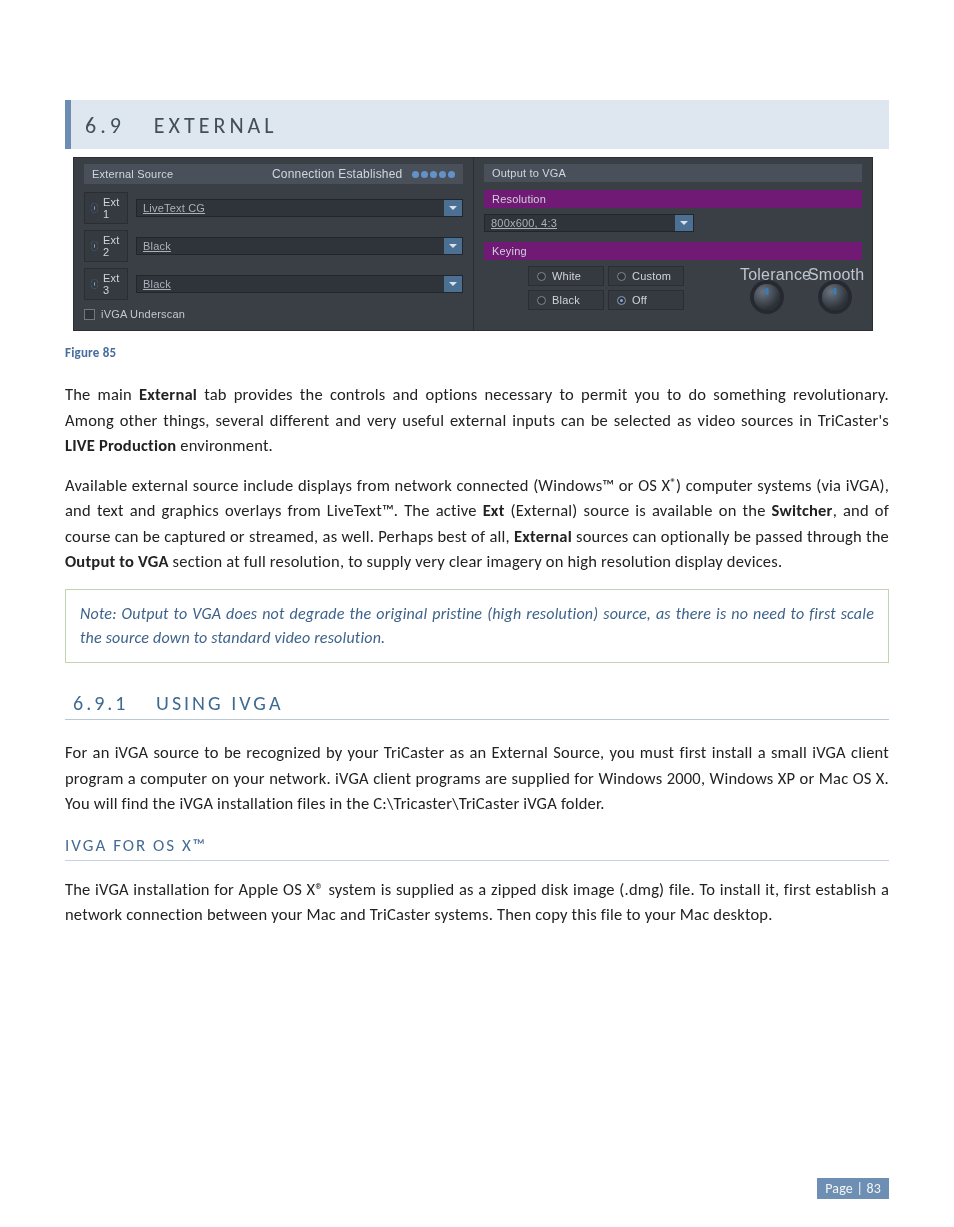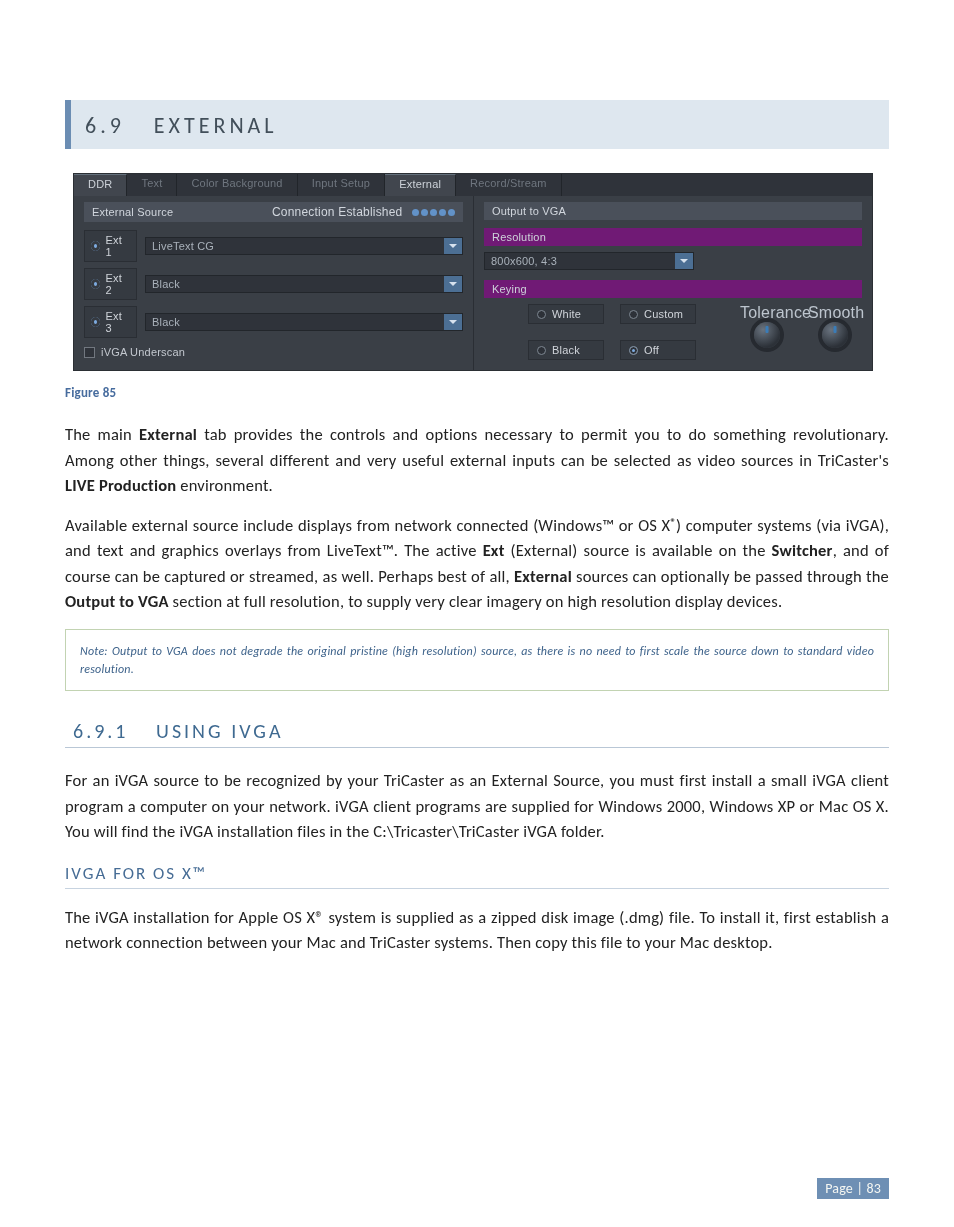--- a/index.html
+++ b/index.html
@@ -19,21 +19,21 @@
     height: 100%;
   }
   .heading-bar {
     border-left: 6px solid #6b8db3;
     background: #dee7ef;
     padding: 12px 14px 10px 14px;
     color: #424f5a;
     font-size: 22px;
     letter-spacing: 4px;
     font-weight: 500;
-    margin-bottom: 24px;
+    margin-bottom: 8px;
   }
   .heading-bar .num { margin-right: 20px; }
   .sub-heading-bar {
     border-bottom: 1px solid #b9c7d6;
     color: #3f6a91;
     font-size: 20px;
     letter-spacing: 3px;
     font-weight: 500;
     padding: 6px 4px 4px 8px;
     margin-top: 22px;
@@ -52,21 +52,21 @@
     text-align: justify;
     margin: 14px 0;
     color: #222;
   }
   p.body b { font-weight: 700; }
   .note-box {
     border: 1px solid #c2d3b2;
     padding: 12px 14px;
     font-style: italic;
     color: #3d628a;
-    font-size: 12px;
+    font-size: 16px;
     line-height: 1.5;
     text-align: justify;
     margin: 12px 0 6px 0;
   }
   .section-title {
     border-bottom: 1px solid #c7d3e0;
     color: #466c95;
     font-size: 17px;
     letter-spacing: 2px;
     padding: 4px 0;
@@ -115,33 +115,34 @@
     padding: 3px 8px;
     font-size: 11px;
     margin-bottom: 8px;
     display: flex; align-items: center; gap: 10px;
   }
   .pane-head .right { margin-left: auto; font-size: 12px; }
   .dots { display:inline-flex; gap:2px; margin-left:6px; }
   .dot { width:7px; height:7px; border-radius:50%; background:#6292c8; }
   .row { display:flex; align-items:center; gap:8px; margin:6px 0; }
   .radio-box {
-    background:#353a41; padding:3px 6px; width:53px;
+    background:#353a41; padding:3px 6px; width:44px;
     display:flex; align-items:center; gap:5px; color:#d0d4da; font-size:11px;
     border:1px solid #2a2e34;
   }
   .radio-dot {
     width:10px;height:10px;border-radius:50%;
     background:#7dabe0; box-shadow:inset 0 0 0 3px #353a41;
   }
   .dd {
     flex:1; background:#2f333a; color:#a9b1ba;
     border:1px solid #22262b; height:18px;
     display:flex; align-items:center; padding:0 6px; position:relative;
     font-size:11px;
+    text-decoration:underline;
   }
   .dd .arrow {
     position:absolute; right:0; top:0; width:18px; height:100%;
     background:#4c6f94; display:flex; align-items:center; justify-content:center;
   }
   .dd .arrow::after { content:""; border:4px solid transparent; border-top-color:#d7e2ee; margin-top:3px; }
   .checkrow { display:flex; align-items:center; gap:6px; margin-top:8px; color:#c3c8cf; }
   .chk { width:11px; height:11px; border:1px solid #71777f; background:#2f333a; }
   .group-label {
     background:#701a75; color:#ced3da; padding:3px 8px; margin:6px 0 6px 0; font-size:11px;
@@ -170,28 +171,20 @@
 <body>
 
 <div class="page">
 
   <div class="heading-bar">
     <span class="num">6.9</span>
     <span>EXTERNAL</span>
   </div>
 
   <div class="app">
-    <div class="tabs">
-      <div class="tab active">DDR</div>
-      <div class="tab">Text</div>
-      <div class="tab">Color Background</div>
-      <div class="tab">Input Setup</div>
-      <div class="tab alt-active">External</div>
-      <div class="tab">Record/Stream</div>
-    </div>
 
     <div class="panels">
 
       <div class="pane">
         <div class="pane-head">
           <span>External Source</span>
           <span class="right">
             <span>Connection Established</span>
             <span class="dots">
               <span class="dot"></span>
@@ -248,21 +241,21 @@
         </div>
         <div class="group-label">Resolution</div>
         <div class="dd" style="width:210px">
           <span>800x600, 4:3</span>
           <span class="arrow"></span>
         </div>
 
         <div class="group-label" style="margin-top:10px">Keying</div>
 
         <div style="display:flex; align-items:flex-start; gap:14px;">
-          <div style="display:grid; grid-template-columns:auto auto; gap:16px;padding-left:44px;">
+          <div style="display:grid; grid-template-columns:auto auto; gap:4px;padding-left:44px;">
             <div class="keying-radio">
               <span class="rd"></span>
                 <span>White</span>
             </div>
             <div class="keying-radio">
               <span class="rd"></span>
                 <span>Custom</span>
             </div>
             <div class="keying-radio">
               <span class="rd"></span>

